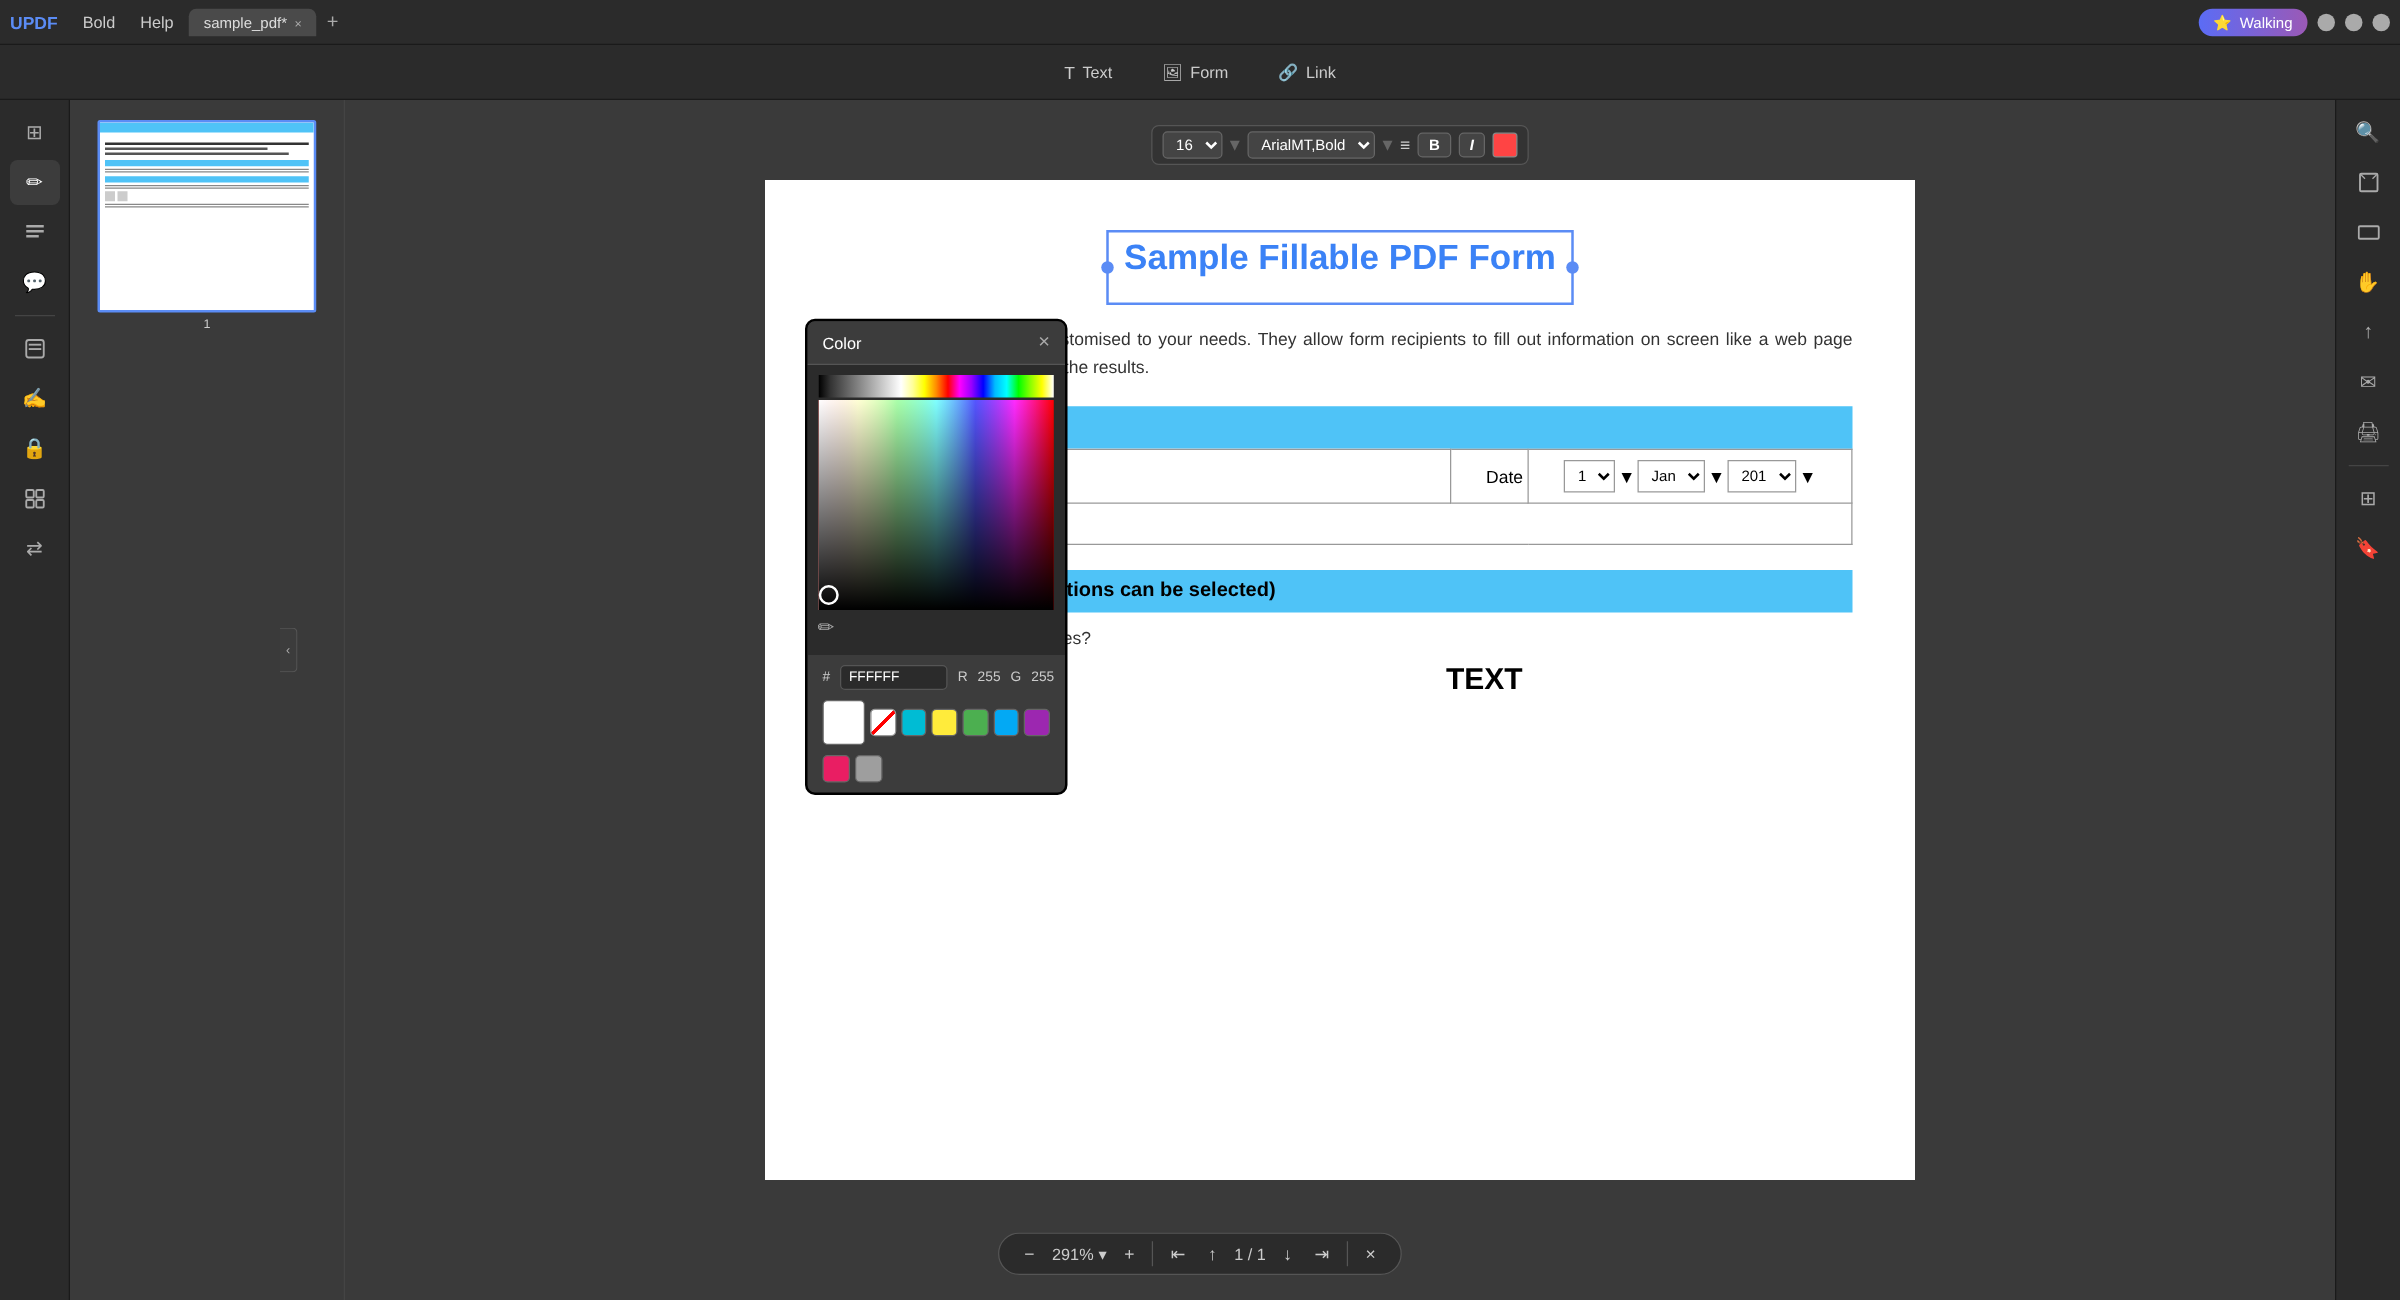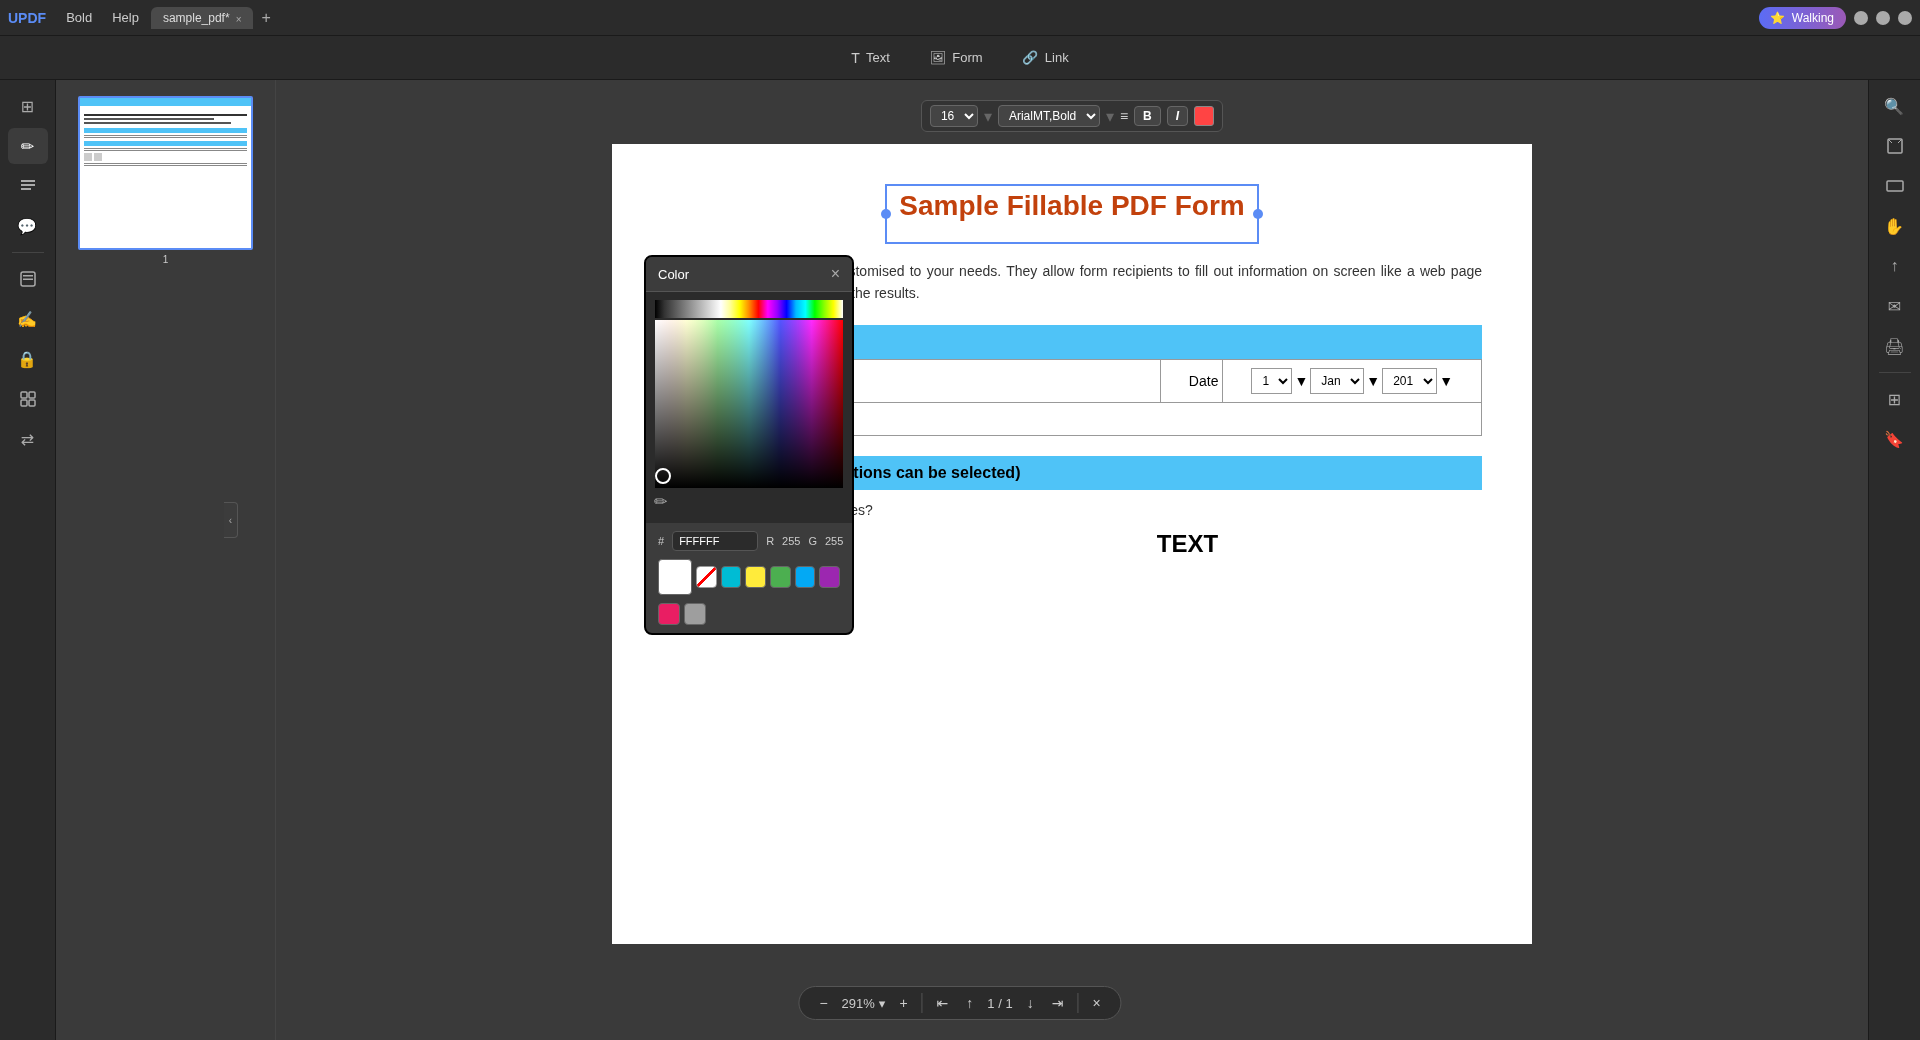--- a/index.html
+++ b/index.html
@@ -133,21 +133,21 @@
       padding: 4px 12px;
     }
     .selection-handle {
       width: 10px; height: 10px; background: #5b8cf5;
       border-radius: 50%; position: absolute;
     }
     .handle-left { left: -6px; top: 50%; transform: translateY(-50%); }
     .handle-right { right: -6px; top: 50%; transform: translateY(-50%); }
 
     .pdf-title {
-      font-size: 28px; font-weight: bold; color: #c2410c;
+      font-size: 28px; font-weight: bold; color: #3b82f6;
       text-align: center; margin-bottom: 16px;
     }
     .pdf-body { font-size: 14px; color: #333; text-align: justify; margin-bottom: 20px; line-height: 1.6; }
 
     
     .ff-table { width: 100%; border-collapse: collapse; margin-bottom: 20px; }
     .ff-header {
       background: #4fc3f7; padding: 8px 12px;
       font-size: 16px; font-weight: bold; color: #000;
     }

